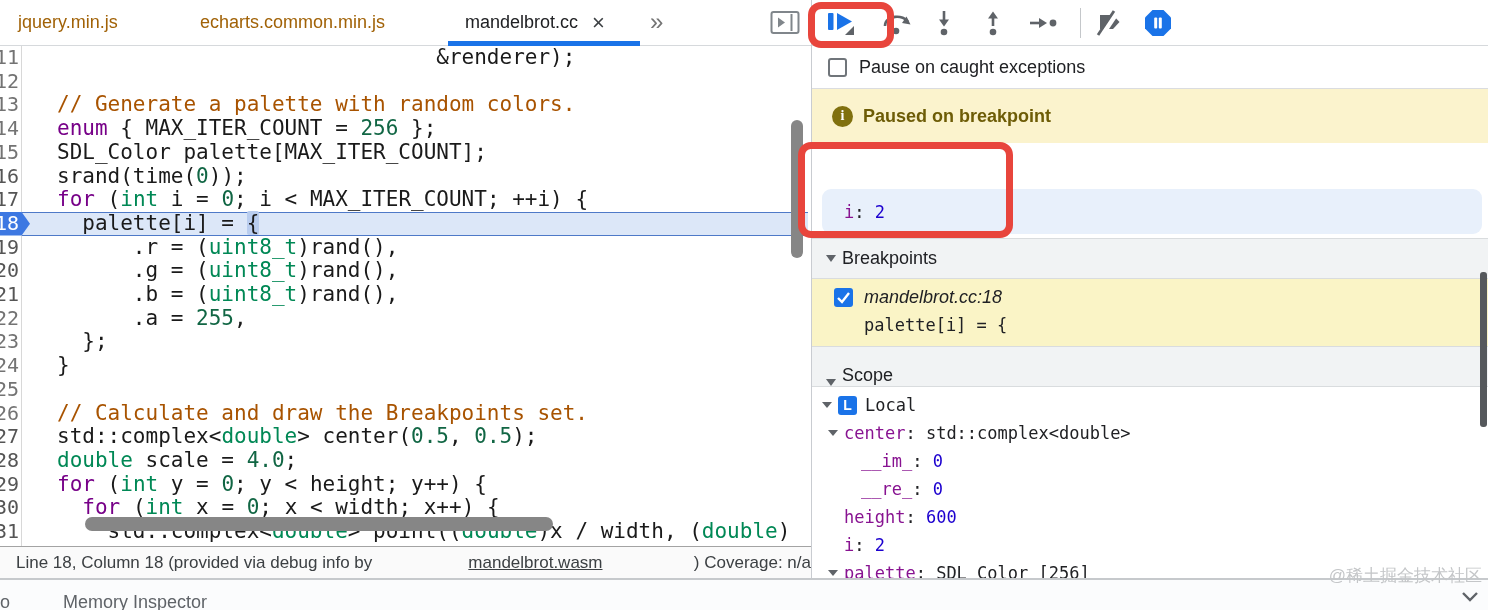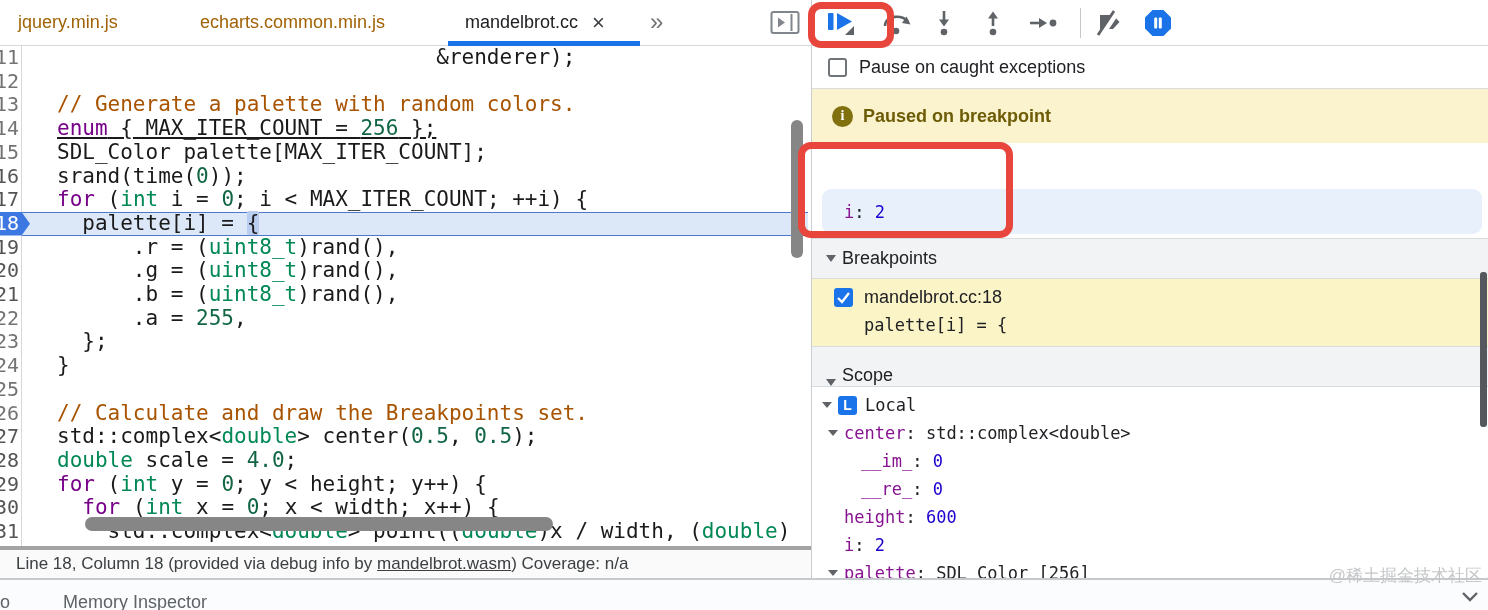--- a/index.html
+++ b/index.html
@@ -35,22 +35,22 @@
   .exec-highlight{position:absolute;left:22px;width:786px;height:21.7px;background:#dce7f8;
                   border-top:1px solid #4e79c8;border-bottom:1px solid #4e79c8;z-index:0;}
   .exec-marker{position:absolute;left:0;width:30px;height:23.7px;background:#3d78e2;z-index:2;
                clip-path:polygon(0 0,72% 0,100% 50%,72% 100%,0 100%);}
   .exec-marker .lnum{color:#fff;z-index:3;}
   .vscroll{position:absolute;left:791px;top:74px;width:12px;height:138px;border-radius:7px;background:#868686;z-index:5;}
   .hscroll{position:absolute;left:85px;top:471px;width:468px;height:14px;border-radius:7px;background:#868686;z-index:5;}
 
   
   .statusbar{position:absolute;left:0;top:546px;width:811px;height:32px;background:#fafafa;
-             border-top:4px solid #a3a3a3;box-sizing:border-box;display:flex;align-items:center;
-             font-size:17px;color:#3c4043;padding-left:16px;white-space:pre;}
+             border-top:1px solid #a3a3a3;box-sizing:border-box;display:flex;align-items:center;
+             font-size:17px;color:#3c4043;padding-left:16px;white-space:pre;justify-content:space-between;}
   .statusbar a{color:#3c4043;text-decoration:underline;}
 
   
   .drawer{position:absolute;left:0;top:578px;width:1488px;height:32px;background:#fbfcfd;
           border-top:2px solid #c6c9cc;box-sizing:border-box;}
   .drawer-label{position:absolute;left:63px;top:12px;font-size:18px;color:#5f6368;}
   .drawer-frag{position:absolute;left:0px;top:12px;width:10px;overflow:hidden;font-size:18px;color:#5f6368;}
   .drawer-chevron{position:absolute;left:1460px;top:10px;}
 
   
@@ -68,21 +68,21 @@
   .sec-header{height:41px;background:#f1f3f4;border-top:1px solid #d9dcde;border-bottom:1px solid #d9dcde;
               display:flex;align-items:center;font-size:18px;color:#202124;}
   .tri-down{width:0;height:0;border-left:5.5px solid transparent;border-right:5.5px solid transparent;
             border-top:7px solid #5f6368;display:inline-block;margin:0 6px 0 14px;flex:0 0 auto;}
   .hdr-watch{top:97px;} .hdr-bp{top:192px;} .hdr-scope{top:300px;align-items:flex-end;}
   .watch-body{top:139px;height:53px;background:#fff;}
   .watch-sel{position:absolute;left:10px;top:4px;width:660px;height:45px;background:#e8f0fb;border-radius:9px;
              display:flex;align-items:center;font-size:17px;}
   .bp-item{top:233px;height:67px;background:#faf4c6;}
   .cb-checked{position:absolute;left:22px;top:9px;width:19px;height:19px;background:#1a73e8;border-radius:3px;}
-  .bp-label{position:absolute;left:52px;top:8px;font-size:18px;color:#202124;}
+  .bp-label{position:absolute;left:52px;top:8px;font-size:18px;color:#202124;font-style:italic;}
   .bp-code{position:absolute;left:52px;top:36px;font-size:17px;color:#202124;}
   .scope-body{top:342px;height:190px;background:#fff;}
   .scope-row{position:absolute;left:0;width:676px;height:28px;display:flex;align-items:center;font-size:17px;}
   .prop{color:#881391;} .val-number{color:#1c00cf;} .val-type{color:#202124;} .plain-name{color:#202124;}
   .tri-sm{width:0;height:0;border-left:5px solid transparent;border-right:5px solid transparent;
           border-top:6.5px solid #5f6368;display:inline-block;margin-right:6px;flex:0 0 auto;}
   .l-badge{width:19px;height:19px;background:#1a73e8;border-radius:3px;color:#fff;font-size:14px;font-weight:bold;
            display:flex;align-items:center;justify-content:center;margin-right:8px;flex:0 0 auto;
            font-family:"Liberation Sans",sans-serif;}
   .rp-scrollbar{position:absolute;left:668px;top:226px;width:7px;height:155px;background:#55585c;border-radius:3px;}
@@ -184,21 +184,21 @@
   <div class="editor">
     <div class="gutter-border"></div>
     <div id="editor-lines">
         <div class="lnum" style="top: 0px;">11</div>
         <div class="code-line" style="top: 0px;"><span class="tk-p">                              &amp;renderer);</span></div>
         <div class="lnum" style="top: 23.7px;">12</div>
         <div class="code-line" style="top: 23.7px;"></div>
         <div class="lnum" style="top: 47.4px;">13</div>
         <div class="code-line" style="top: 47.4px;"><span class="tk-c">// Generate a palette with random colors.</span></div>
         <div class="lnum" style="top: 71.1px;">14</div>
-        <div class="code-line" style="top: 71.1px; text-decoration: underline;"><span class="tk-k">enum</span><span class="tk-p"> { MAX_ITER_COUNT = </span><span class="tk-n">256</span><span class="tk-p"> };</span></div>
+        <div class="code-line" style="top: 71.1px;"><span class="tk-k">enum</span><span class="tk-p"> { MAX_ITER_COUNT = </span><span class="tk-n">256</span><span class="tk-p"> };</span></div>
         <div class="lnum" style="top: 94.8px;">15</div>
         <div class="code-line" style="top: 94.8px;"><span class="tk-p">SDL_Color palette[MAX_ITER_COUNT];</span></div>
         <div class="lnum mapped" style="top: 118.5px;">16</div>
         <div class="code-line" style="top: 118.5px;"><span class="tk-p">srand(time(</span><span class="tk-n">0</span><span class="tk-p">));</span></div>
         <div class="lnum mapped" style="top: 142.2px;">17</div>
         <div class="code-line" style="top: 142.2px;"><span class="tk-k">for</span><span class="tk-p"> (</span><span class="tk-t">int</span><span class="tk-p"> i = </span><span class="tk-n">0</span><span class="tk-p">; i &lt; MAX_ITER_COUNT; ++i) {</span></div>
         <div class="exec-highlight" style="top: 165.9px;"></div>
         <div class="exec-marker" style="top: 165.9px;">
           <div class="lnum" style="top: 0px;">18</div>
         </div>

